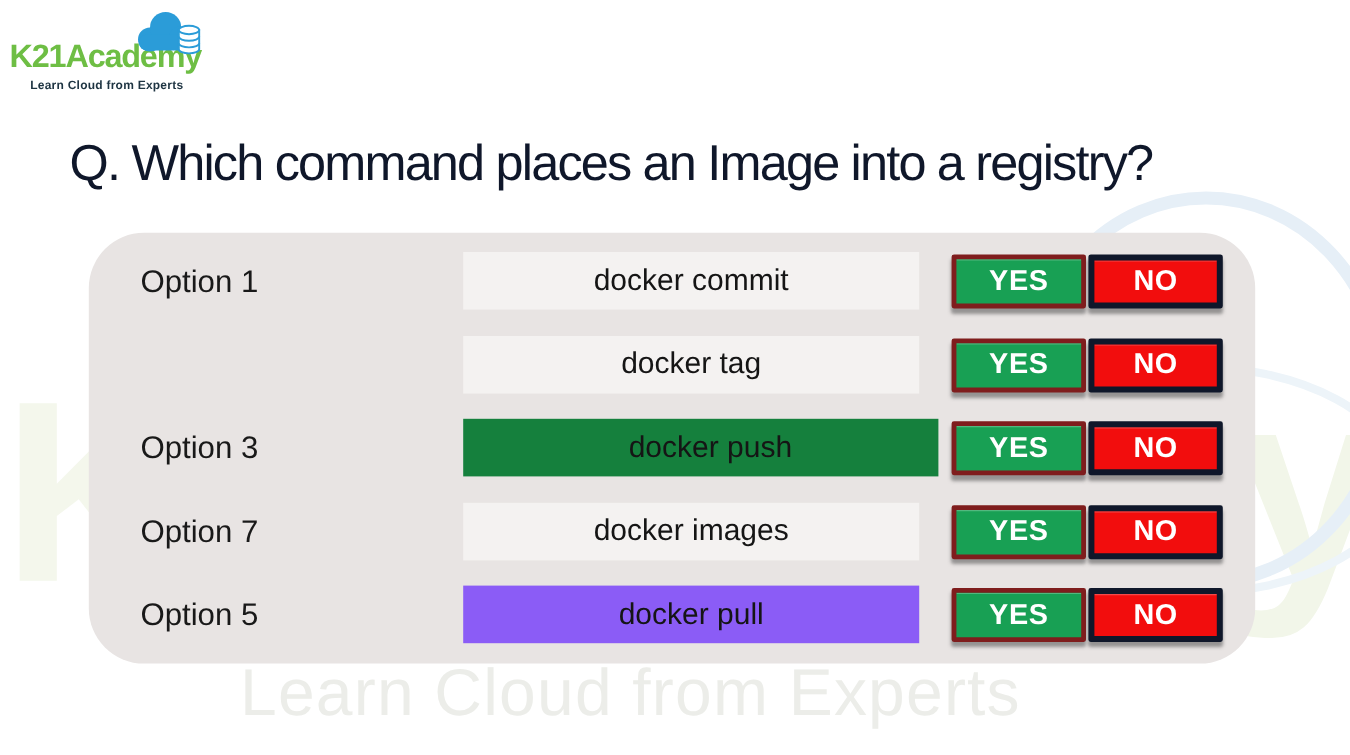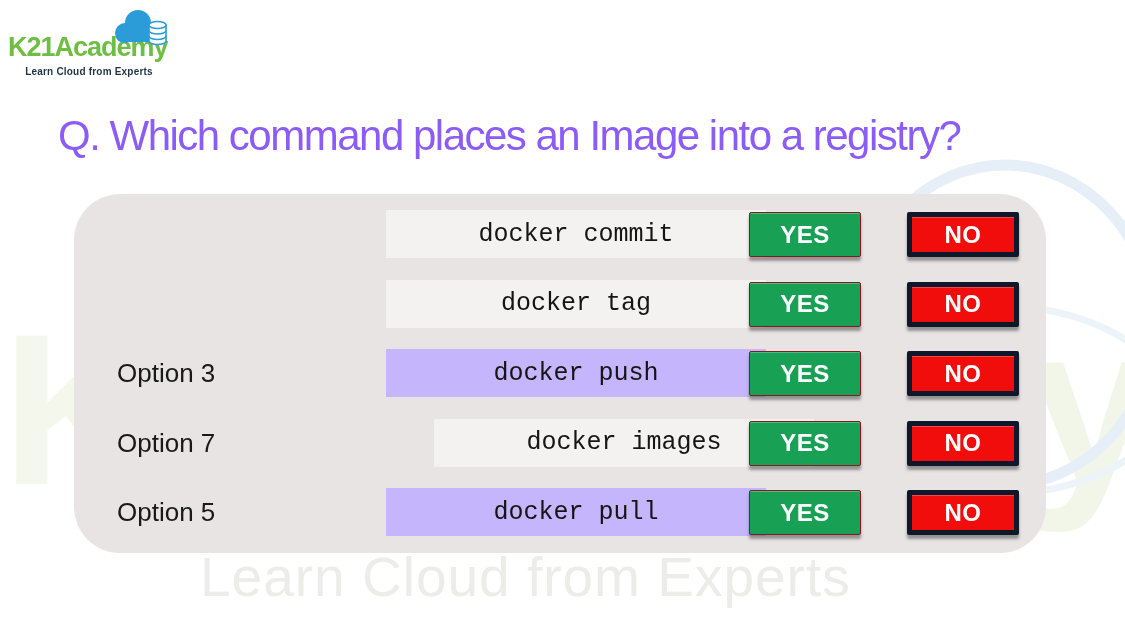--- a/index.html
+++ b/index.html
@@ -29,48 +29,48 @@
     letter-spacing:-1px;color:#6ebe44;white-space:nowrap;
   }
   .tagline{
     position:absolute;left:0;top:58px;width:162px;text-align:center;
     font-size:10px;font-weight:700;color:#1e3442;letter-spacing:0.2px;
   }
   .logo-cloud{position:absolute;left:100px;top:0px;}
   
   .question{
     position:absolute;left:58px;top:112px;z-index:3;
-    font-size:42px;letter-spacing:-1.5px;color:#8b5cf6;font-weight:400;
+    font-size:42px;letter-spacing:-1.5px;color:#0f172a;font-weight:400;
     white-space:nowrap;
   }
   
   .panel{
     position:absolute;left:74px;top:194px;width:972px;height:359px;
     background:#e8e4e3;border-radius:46px;z-index:2;
     padding:16px 0 17px 0;box-sizing:border-box;
     display:flex;flex-direction:column;justify-content:space-between;
   }
   .row{position:relative;height:48px;}
   .opt-label{
     position:absolute;left:43px;top:9px;font-size:26px;color:#191919;
   }
   .cmd-box{
     position:absolute;left:312px;top:0;width:380px;height:48px;
-    background:#f4f2f1;display:flex;align-items:center;justify-content:center;font-family:Liberation Mono, monospace;
+    background:#f4f2f1;display:flex;align-items:center;justify-content:center;
   }
   .cmd-text{font-size:25px;color:#151515;}
   .btn{
     position:absolute;top:2px;width:112px;height:45px;
     display:flex;align-items:center;justify-content:center;
     font-family:"Liberation Sans",sans-serif;
     font-size:24px;font-weight:700;letter-spacing:0.5px;color:#ffffff;
     border-radius:2px;cursor:pointer;padding:0;
     box-shadow:0 4px 3px rgba(80,80,80,0.55), inset 0 1px 0 rgba(255,255,255,0.25);
   }
-  .btn-yes{left:675px;background:#18a054;border:1px solid #7f1d1d;}
+  .btn-yes{left:719px;background:#18a054;border:4px solid #7f1d1d;}
   .btn-no{left:833px;background:#f20d0d;border:5px solid #0f172a;}
 </style>
 </head>
 <body>
 
 <div class="stage">
 
   <div class="wm wm-letter-left">K</div>
   <div class="wm wm-letter-right">y</div>
   <div class="wm wm-footer">Learn Cloud from Experts</div>
@@ -96,56 +96,57 @@
       </g>
     </svg>
     <div class="tagline" style="color: rgb(30, 52, 66);">Learn Cloud from Experts</div>
   </div>
 
   <div class="question">Q. Which command places an Image into a registry?</div>
 
   <div class="panel" style="background: rgb(232, 228, 227);">
 
     <div class="row">
+      <span class="opt-label">Option 1</span>
       <div class="cmd-box" style="background: rgb(244, 242, 241);">
         <span class="cmd-text">docker commit</span>
       </div>
       <button class="btn btn-yes" style="background: rgb(24, 160, 84);">YES</button>
       <button class="btn btn-no" style="background: rgb(242, 13, 13);">NO</button>
     </div>
 
     <div class="row">
       <div class="cmd-box" style="background: rgb(244, 242, 241); justify-content: center;">
         <span class="cmd-text">docker tag</span>
       </div>
       <button class="btn btn-yes" style="background: rgb(24, 160, 84);">YES</button>
       <button class="btn btn-no" style="background: rgb(242, 13, 13);">NO</button>
     </div>
 
     <div class="row">
       <span class="opt-label">Option 3</span>
-      <div class="cmd-box" style="background: #c4b5fd;">
+      <div class="cmd-box" style="background: #15803d; padding-left: 16px;">
         <span class="cmd-text">docker push</span>
       </div>
       <button class="btn btn-yes" style="background: rgb(24, 160, 84);">YES</button>
       <button class="btn btn-no" style="background: rgb(242, 13, 13);">NO</button>
     </div>
 
     <div class="row">
       <span class="opt-label">Option 7</span>
-      <div class="cmd-box" style="background: rgb(244, 242, 241); margin-left: 48px;">
+      <div class="cmd-box" style="background: rgb(244, 242, 241);">
         <span class="cmd-text">docker images</span>
       </div>
       <button class="btn btn-yes" style="background: rgb(24, 160, 84);">YES</button>
       <button class="btn btn-no" style="background: rgb(242, 13, 13);">NO</button>
     </div>
 
     <div class="row">
       <span class="opt-label">Option 5</span>
-      <div class="cmd-box" style="background: #c4b5fd;">
+      <div class="cmd-box" style="background: #8b5cf6;">
         <span class="cmd-text">docker pull</span>
       </div>
       <button class="btn btn-yes" style="background: rgb(24, 160, 84);">YES</button>
       <button class="btn btn-no" style="background: rgb(242, 13, 13);">NO</button>
     </div>
 
   </div>
 </div>
 
 </body></html>

